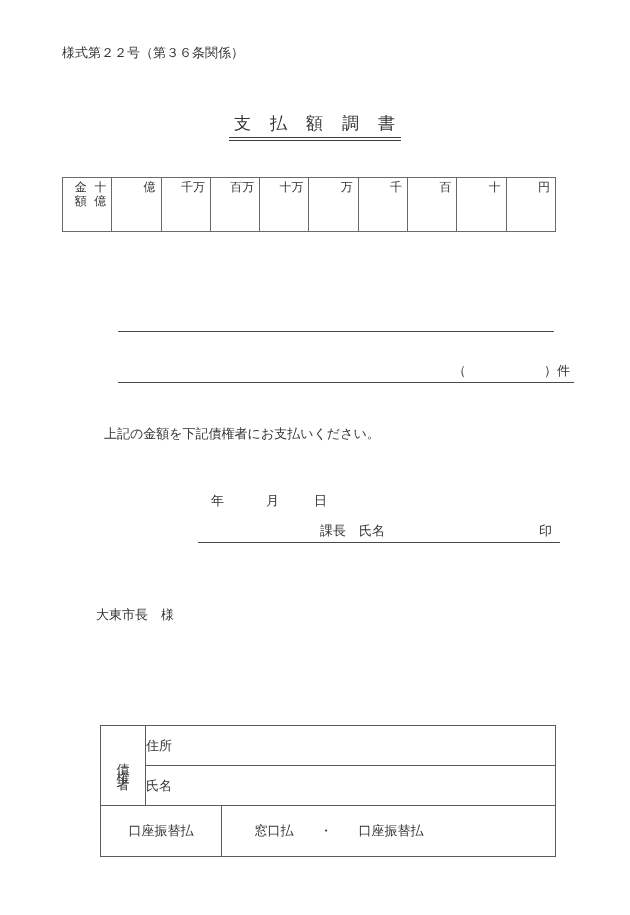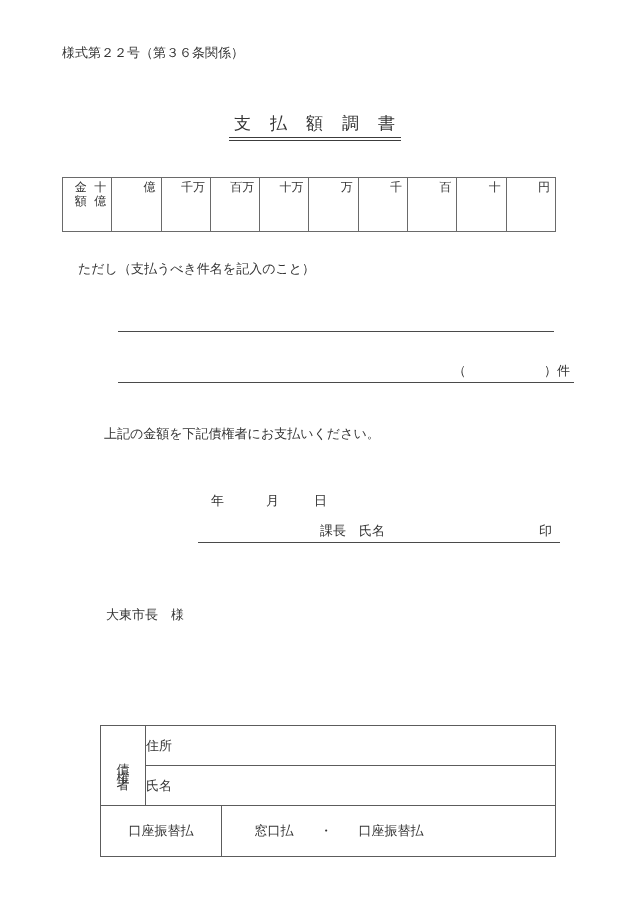--- a/index.html
+++ b/index.html
@@ -97,40 +97,39 @@
         <td><span>万</span></td>
         <td><span>千</span></td>
         <td><span>百</span></td>
         <td><span>十</span></td>
         <td><span>円</span></td>
       </tr>
     </tbody>
       </table>
   </div>
 
-  <div class="abs txt" style="left:78px; top:261px;">ただし（支払うべき件名を記入のこと）</div>
 
   <div class="abs rule" style="left:118px; top:312px; width:436px;"></div>
 
   <div class="abs rule" style="left:118px; top:363px; width:456px;">
     <span class="sig-inner" style="right:4px;">（　　　　　　）件</span>
   </div>
 
   <div class="abs txt" style="left:104px; top:426px;">上記の金額を下記債権者にお支払いください。</div>
 
   <div class="abs txt" style="left:198px; top:477px;">
     <span>年</span><span style="display:inline-block; width:42px;"></span><span>月</span><span style="display:inline-block; width:35px;"></span><span>日</span>
   </div>
 
   <div class="abs rule" style="left:198px; top:523px; width:362px;">
     <span class="sig-inner" style="left:122px;">課長　氏名</span>
     <span class="sig-inner" style="right:8px;">印</span>
   </div>
 
-  <div class="abs txt" style="left:106px; top:607px;">大東市長　様</div>
+  <div class="abs txt" style="left:96px; top:607px;">大東市長　様</div>
 
   <div class="abs" style="left:100px; top:687px;margin-top:38px;">
     <table class="creditor">
       <colgroup>
           <col style="width:45px;">
           <col style="width:76px;">
           <col style="width:334px;">
         </colgroup>
       <tbody>
           <tr style="height:40px;">

